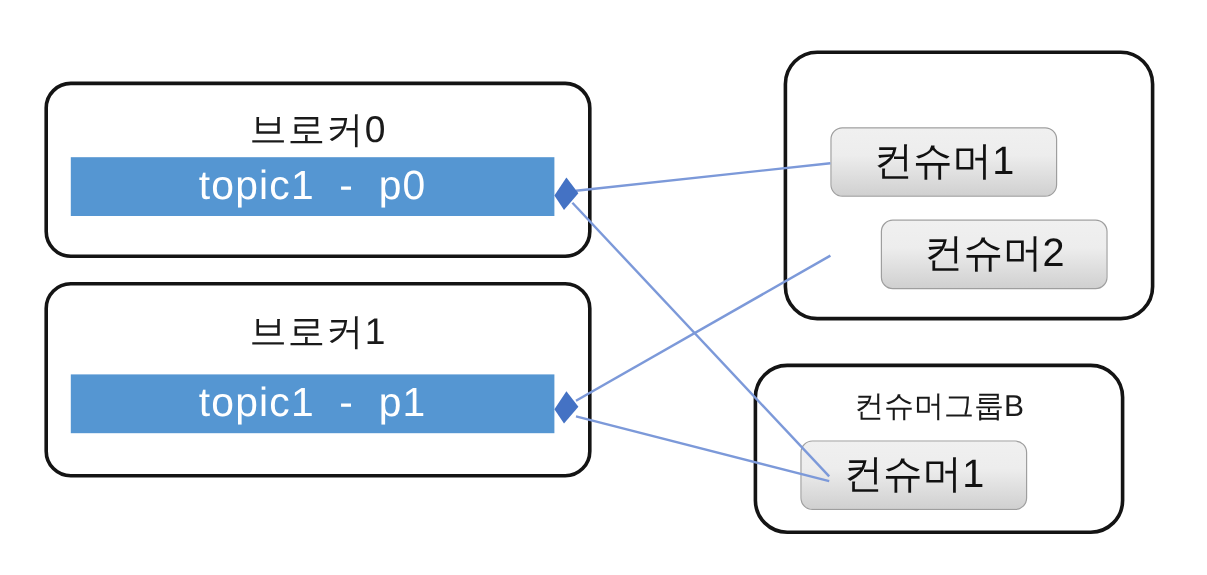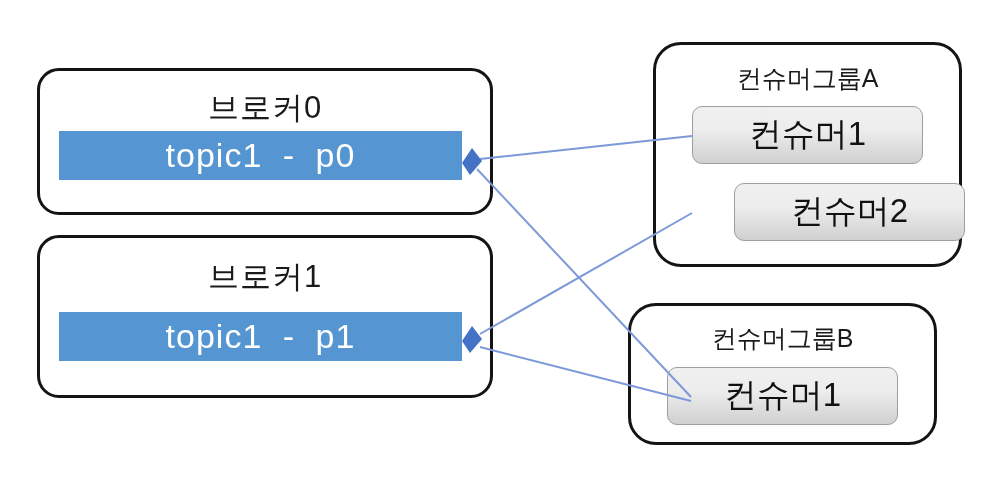--- a/index.html
+++ b/index.html
@@ -44,21 +44,21 @@
   }
   .group-title {
     position: absolute;
     left: 0; right: 0;
     text-align: center;
     font-size: 25px;
     color: #1a1a1a;
   }
   .consumer-btn {
     position: absolute;
-    width: 231px;
+    width: 189px;
     height: 58px;
     border: 1px solid #9E9E9E;
     border-radius: 10px;
     background: linear-gradient(#F0F0F0, #EDEDED 40%, #D0D0D0);
     box-sizing: border-box;
     text-align: center;
     font-size: 33px;
     line-height: 54px;
     color: #111111;
   }
@@ -78,21 +78,20 @@
     <div class="broker-title" style="top:16px;">브로커0</div>
     <div class="partition-bar" style="left: 19px; top: 60px; width: 403px; background: rgb(85, 150, 210); color: rgb(255, 255, 255);">topic1 - p0</div>
   </div>
 
   <div class="box broker-box" style="left:37px; top:235px; width:456px; height:163px;">
     <div class="broker-title" style="top:18px;">브로커1</div>
     <div class="partition-bar" style="left: 19px; top: 74px; width: 403px; background: rgb(85, 150, 210); color: rgb(255, 255, 255);">topic1 - p1</div>
   </div>
 
   <div class="box group-box" style="left:653px; top:42px; width:309px; height:225px;">
-    <div class="group-title" style="top:17px;">컨슈머그룹A</div>
     <div class="consumer-btn" style="left:36px; top:61px;">컨슈머1</div>
     <div class="consumer-btn" style="left:36px; top:138px;margin-left:42px;">컨슈머2</div>
   </div>
 
   <div class="box group-box" style="left:628px; top:303px; width:309px; height:142px;">
     <div class="group-title" style="top:16px;">컨슈머그룹B</div>
     <div class="consumer-btn" style="left:36px; top:61px;">컨슈머1</div>
   </div>
 
   <svg class="arrows" width="1006" height="479" viewBox="0 0 1006 479">

